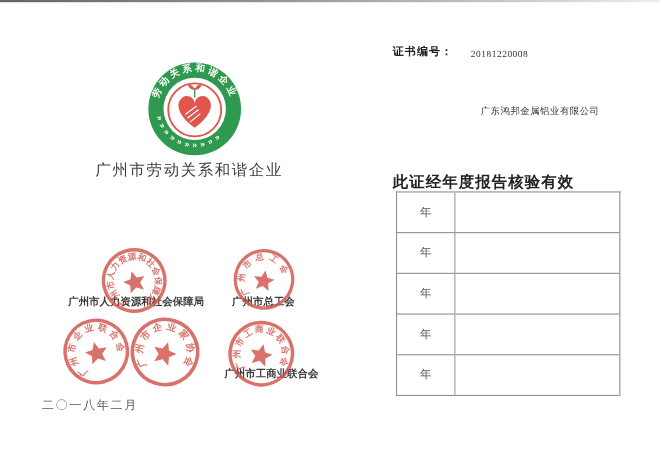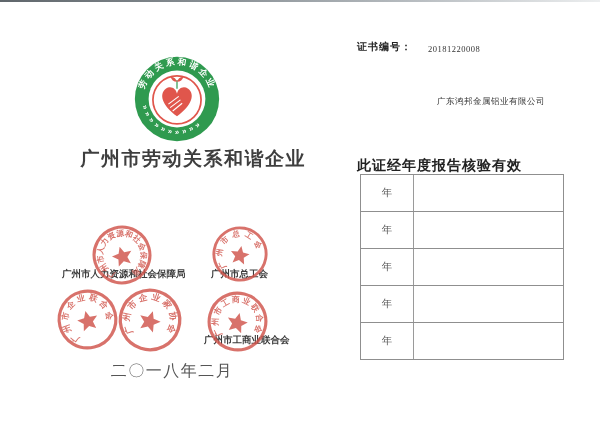--- a/index.html
+++ b/index.html
@@ -2,29 +2,29 @@
 <html><head>
 <meta charset="utf-8">
 <style>
   html,body{margin:0;padding:0;background:#ffffff;}
   .page{position:relative;width:600px;height:424px;background:#fff;overflow:hidden;
         font-family:"Liberation Sans","DejaVu Sans",sans-serif;color:#333;}
   .scan-edge{position:absolute;top:0;left:0;width:600px;height:2px;
         background:linear-gradient(90deg,#5f666b 0%,#8d9499 40%,#b9bec2 70%,#eceeef 100%);}
   
   .emblem{position:absolute;left:134px;top:56px;width:86px;height:86px;}
-  .cert-title{position:absolute;left:38px;top:146px;width:268px;text-align:right;
-        font-size:19px;font-weight:700;color:#3e3e3e;letter-spacing:1.5px;}
+  .cert-title{position:absolute;left:38px;top:146px;width:268px;text-align:center;
+        font-size:14px;font-weight:400;color:#3e3e3e;letter-spacing:1.5px;}
   .cert-grade{position:absolute;left:38px;top:184px;width:268px;text-align:center;
         font-size:21px;font-weight:600;color:#3e3e3e;letter-spacing:2px;}
   .seal{position:absolute;opacity:.82;}
   .seal svg{display:block;width:100%;height:100%;}
   .caption{position:absolute;font-size:9.5px;font-weight:bold;color:#3a3a3a;white-space:nowrap;}
-  .cert-date{position:absolute;left:38px;top:361px;width:268px;text-align:center;
-        font-size:16px;color:#555;letter-spacing:1.5px;}
+  .cert-date{position:absolute;left:38px;top:361px;width:268px;text-align:left;
+        font-size:11px;color:#555;letter-spacing:1.5px;}
   
   .r-label{position:absolute;font-size:10px;font-weight:bold;color:#222;letter-spacing:1px;white-space:nowrap;}
   .r-value{position:absolute;font-size:8.5px;color:#333;
         font-family:"Liberation Serif","DejaVu Serif",serif;white-space:nowrap;letter-spacing:.5px;}
   .validity-heading{position:absolute;left:357px;top:157px;font-size:14px;font-weight:bold;
         color:#222;letter-spacing:1px;}
   .vtable{position:absolute;left:360px;top:174px;width:202px;border:1px solid #8f8f8f;
         border-bottom:none;background:#fff;}
   .vrow{display:flex;height:36px;border-bottom:1px solid #8f8f8f;}
   .ycell{width:52px;border-right:1px solid #9a9a9a;display:flex;align-items:center;

